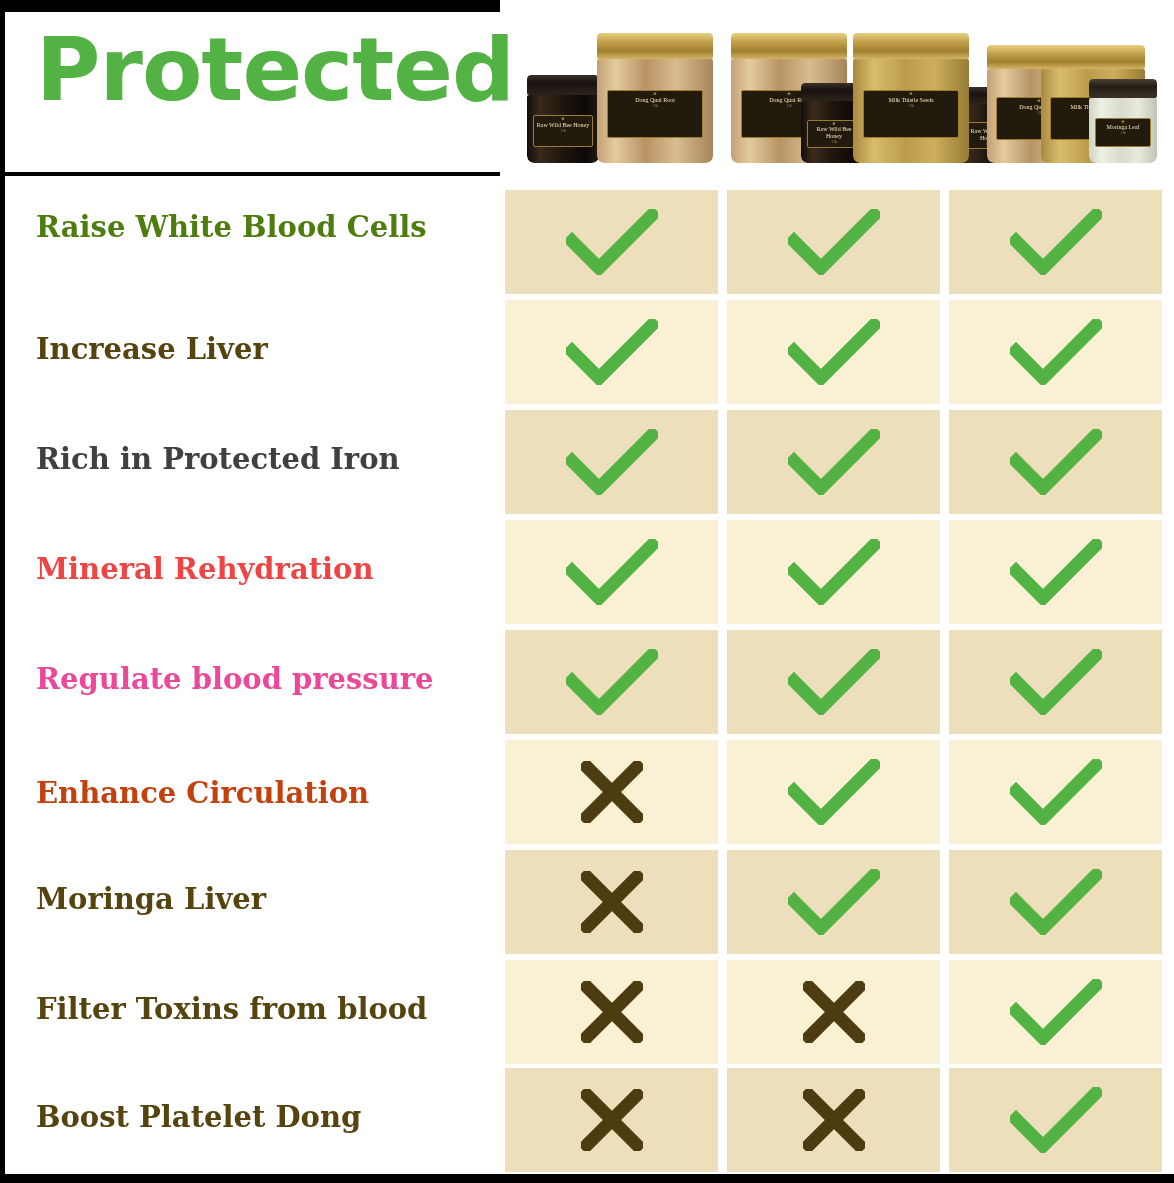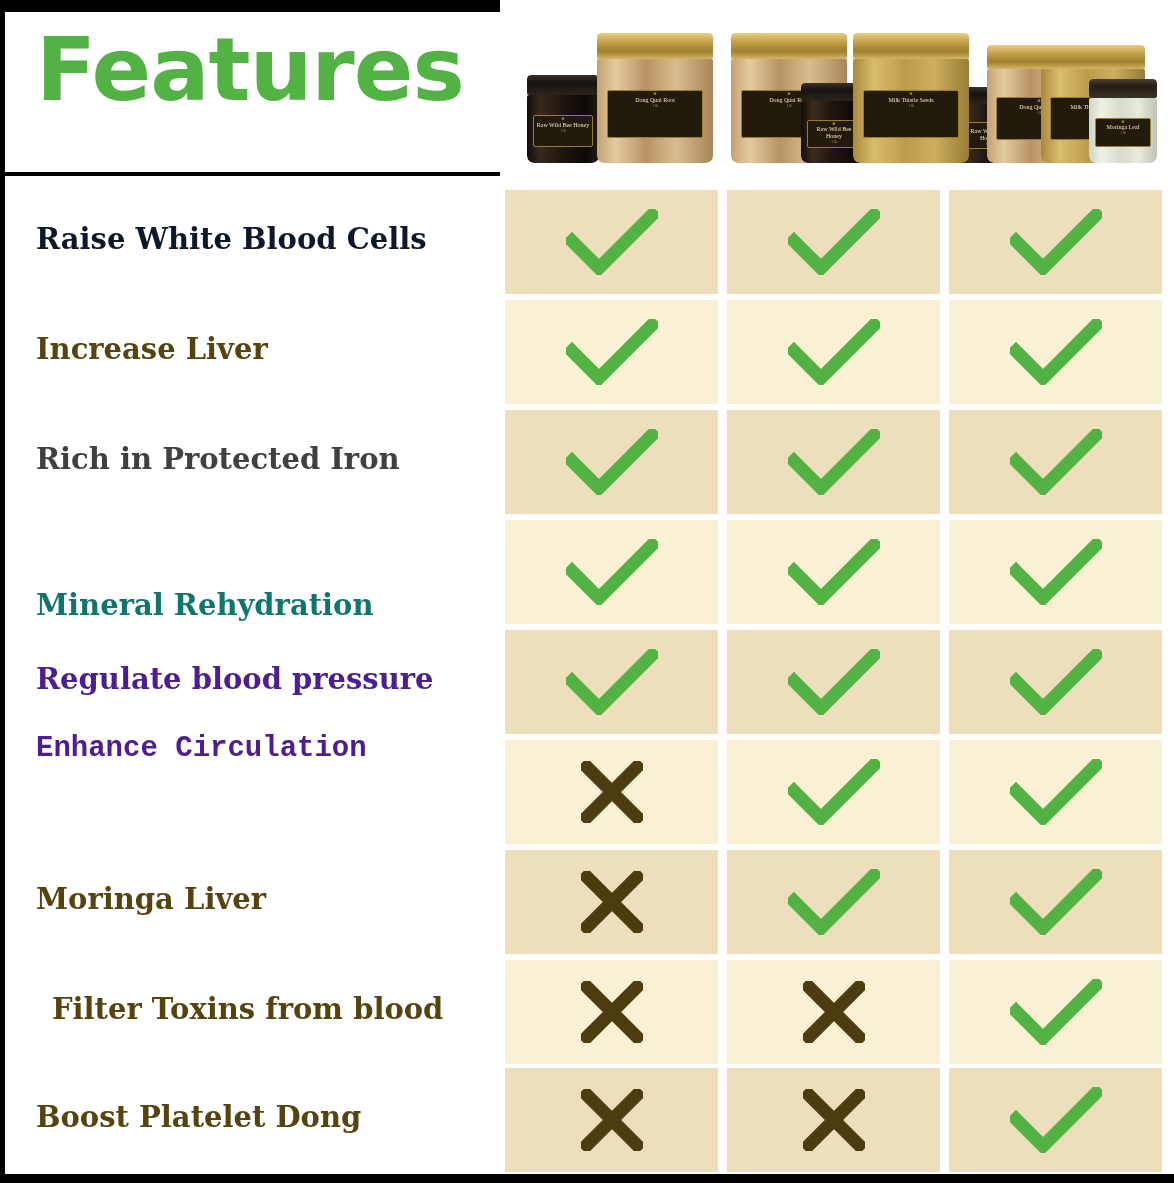--- a/index.html
+++ b/index.html
@@ -175,21 +175,21 @@
   .mark svg { display: block; }
 </style>
 </head>
 <body>
 
 <div class="frame-top"></div>
 <div class="frame-left"></div>
 <div class="frame-header-bottom"></div>
 <div class="frame-bottom"></div>
 
-<div class="header-title">Features</div>
+<div class="header-title">Protected</div>
 
 <div class="product-header" id="product-header">
     <div class="product-col">
       <div class="shadow"></div>
       <div class="jar jar-dark" style="left: 22px; width: 72px; height: 88px; z-index: 10;">
         <div class="body" style="height: 68px;"></div>
         <div class="lid" style="height: 20px;"></div>
         <div class="label" style="top: 40.4px; height: 31.28px;">
           <span class="brandmark">❀</span>
           <span class="lname">Raw Wild Bee Honey</span>
@@ -277,21 +277,21 @@
         <div class="label" style="top: 38.5px; height: 29.9px;">
           <span class="brandmark">❀</span>
           <span class="lname">Moringa Leaf</span>
           <span class="lsize">1 lb</span>
         </div>
       </div>
     </div>
   </div>
 
 <div id="grid-root">
-    <div class="feature-label" style="top: 222px; color: #0f172a;">Raise White Blood Cells</div>
+    <div class="feature-label" style="top: 210px; color: #4d7c0f;">Raise White Blood Cells</div>
     <div class="cell shade-a" style="left: 505px; top: 190px; width: 213px; height: 104px; background: rgb(237, 223, 187);">
       <span class="mark">
         <svg width="92" height="66" viewBox="0 0 92 66" aria-hidden="true">
           <path d="M6 32 L33 59 L86 6" fill="none" stroke="#53b244" stroke-width="13" stroke-linecap="square" stroke-linejoin="miter"></path>
         </svg>
       </span>
     </div>
     <div class="cell shade-a" style="left: 727px; top: 190px; width: 213px; height: 104px; background: rgb(237, 223, 187);">
       <span class="mark">
         <svg width="92" height="66" viewBox="0 0 92 66" aria-hidden="true">
@@ -343,21 +343,21 @@
         </svg>
       </span>
     </div>
     <div class="cell shade-a" style="left: 949px; top: 410px; width: 213px; height: 104px; background: rgb(237, 223, 187);">
       <span class="mark">
         <svg width="92" height="66" viewBox="0 0 92 66" aria-hidden="true">
           <path d="M6 32 L33 59 L86 6" fill="none" stroke="#53b244" stroke-width="13" stroke-linecap="square" stroke-linejoin="miter"></path>
         </svg>
       </span>
     </div>
-    <div class="feature-label" style="top: 552px; color: #0f766e; margin-top: 36px;">Mineral Rehydration</div>
+    <div class="feature-label" style="top: 552px; color: #ef4444;">Mineral Rehydration</div>
     <div class="cell shade-b" style="left: 505px; top: 520px; width: 213px; height: 104px; background: rgb(250, 240, 212);">
       <span class="mark">
         <svg width="92" height="66" viewBox="0 0 92 66" aria-hidden="true">
           <path d="M6 32 L33 59 L86 6" fill="none" stroke="#53b244" stroke-width="13" stroke-linecap="square" stroke-linejoin="miter"></path>
         </svg>
       </span>
     </div>
     <div class="cell shade-b" style="left: 727px; top: 520px; width: 213px; height: 104px; background: rgb(250, 240, 212);">
       <span class="mark">
         <svg width="92" height="66" viewBox="0 0 92 66" aria-hidden="true">
@@ -365,21 +365,21 @@
         </svg>
       </span>
     </div>
     <div class="cell shade-b" style="left: 949px; top: 520px; width: 213px; height: 104px; background: rgb(250, 240, 212);">
       <span class="mark">
         <svg width="92" height="66" viewBox="0 0 92 66" aria-hidden="true">
           <path d="M6 32 L33 59 L86 6" fill="none" stroke="#53b244" stroke-width="13" stroke-linecap="square" stroke-linejoin="miter"></path>
         </svg>
       </span>
     </div>
-    <div class="feature-label" style="top: 662px; color: #4c1d95;">Regulate blood pressure</div>
+    <div class="feature-label" style="top: 662px; color: #ec4899;">Regulate blood pressure</div>
     <div class="cell shade-a" style="left: 505px; top: 630px; width: 213px; height: 104px; background: rgb(237, 223, 187);">
       <span class="mark">
         <svg width="92" height="66" viewBox="0 0 92 66" aria-hidden="true">
           <path d="M6 32 L33 59 L86 6" fill="none" stroke="#53b244" stroke-width="13" stroke-linecap="square" stroke-linejoin="miter"></path>
         </svg>
       </span>
     </div>
     <div class="cell shade-a" style="left: 727px; top: 630px; width: 213px; height: 104px; background: rgb(237, 223, 187);">
       <span class="mark">
         <svg width="92" height="66" viewBox="0 0 92 66" aria-hidden="true">
@@ -387,21 +387,21 @@
         </svg>
       </span>
     </div>
     <div class="cell shade-a" style="left: 949px; top: 630px; width: 213px; height: 104px; background: rgb(237, 223, 187);">
       <span class="mark">
         <svg width="92" height="66" viewBox="0 0 92 66" aria-hidden="true">
           <path d="M6 32 L33 59 L86 6" fill="none" stroke="#53b244" stroke-width="13" stroke-linecap="square" stroke-linejoin="miter"></path>
         </svg>
       </span>
     </div>
-    <div class="feature-label" style="top: 732px; color: #4c1d95; font-family: Liberation Mono, monospace;">Enhance Circulation</div>
+    <div class="feature-label" style="top: 776px; color: #c2410c;">Enhance Circulation</div>
     <div class="cell shade-b" style="left: 505px; top: 740px; width: 213px; height: 104px; background: rgb(250, 240, 212);">
       <span class="mark">
         <svg width="62" height="62" viewBox="0 0 62 62" aria-hidden="true">
           <path d="M6 6 L56 56 M56 6 L6 56" stroke="#4c3c10" stroke-width="13" stroke-linecap="square"></path>
         </svg>
       </span>
     </div>
     <div class="cell shade-b" style="left: 727px; top: 740px; width: 213px; height: 104px; background: rgb(250, 240, 212);">
       <span class="mark">
         <svg width="92" height="66" viewBox="0 0 92 66" aria-hidden="true">
@@ -431,21 +431,21 @@
         </svg>
       </span>
     </div>
     <div class="cell shade-a" style="left: 949px; top: 850px; width: 213px; height: 104px; background: rgb(237, 223, 187);">
       <span class="mark">
         <svg width="92" height="66" viewBox="0 0 92 66" aria-hidden="true">
           <path d="M6 32 L33 59 L86 6" fill="none" stroke="#53b244" stroke-width="13" stroke-linecap="square" stroke-linejoin="miter"></path>
         </svg>
       </span>
     </div>
-    <div class="feature-label" style="top: 992px; color: rgb(86, 68, 15); margin-left: 16px;">Filter Toxins from blood</div>
+    <div class="feature-label" style="top: 992px; color: rgb(86, 68, 15);">Filter Toxins from blood</div>
     <div class="cell shade-b" style="left: 505px; top: 960px; width: 213px; height: 104px; background: rgb(250, 240, 212);">
       <span class="mark">
         <svg width="62" height="62" viewBox="0 0 62 62" aria-hidden="true">
           <path d="M6 6 L56 56 M56 6 L6 56" stroke="#4c3c10" stroke-width="13" stroke-linecap="square"></path>
         </svg>
       </span>
     </div>
     <div class="cell shade-b" style="left: 727px; top: 960px; width: 213px; height: 104px; background: rgb(250, 240, 212);">
       <span class="mark">
         <svg width="62" height="62" viewBox="0 0 62 62" aria-hidden="true">

